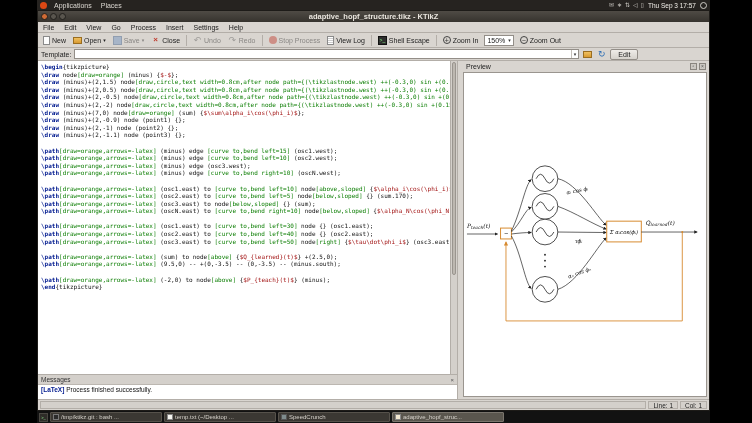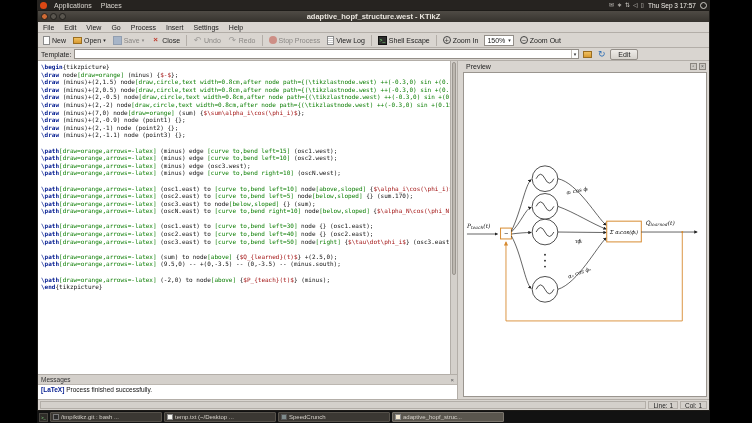--- a/index.html
+++ b/index.html
@@ -130,21 +130,21 @@
     </span>
   </div>
 
   <div class="window">
     <div class="titlebar">
       <span class="winbtns">
         <span class="winbtn close"></span>
         <span class="winbtn"></span>
         <span class="winbtn"></span>
       </span>
-      <span class="title-text">adaptive_hopf_structure.west - KTikZ</span>
+      <span class="title-text">adaptive_hopf_structure.tikz - KTikZ</span>
     </div>
 
     <div class="menubar" id="menubar">
         <span class="menu-item">File</span>
         <span class="menu-item">Edit</span>
         <span class="menu-item">View</span>
         <span class="menu-item">Go</span>
         <span class="menu-item">Process</span>
         <span class="menu-item">Insert</span>
         <span class="menu-item">Settings</span>

